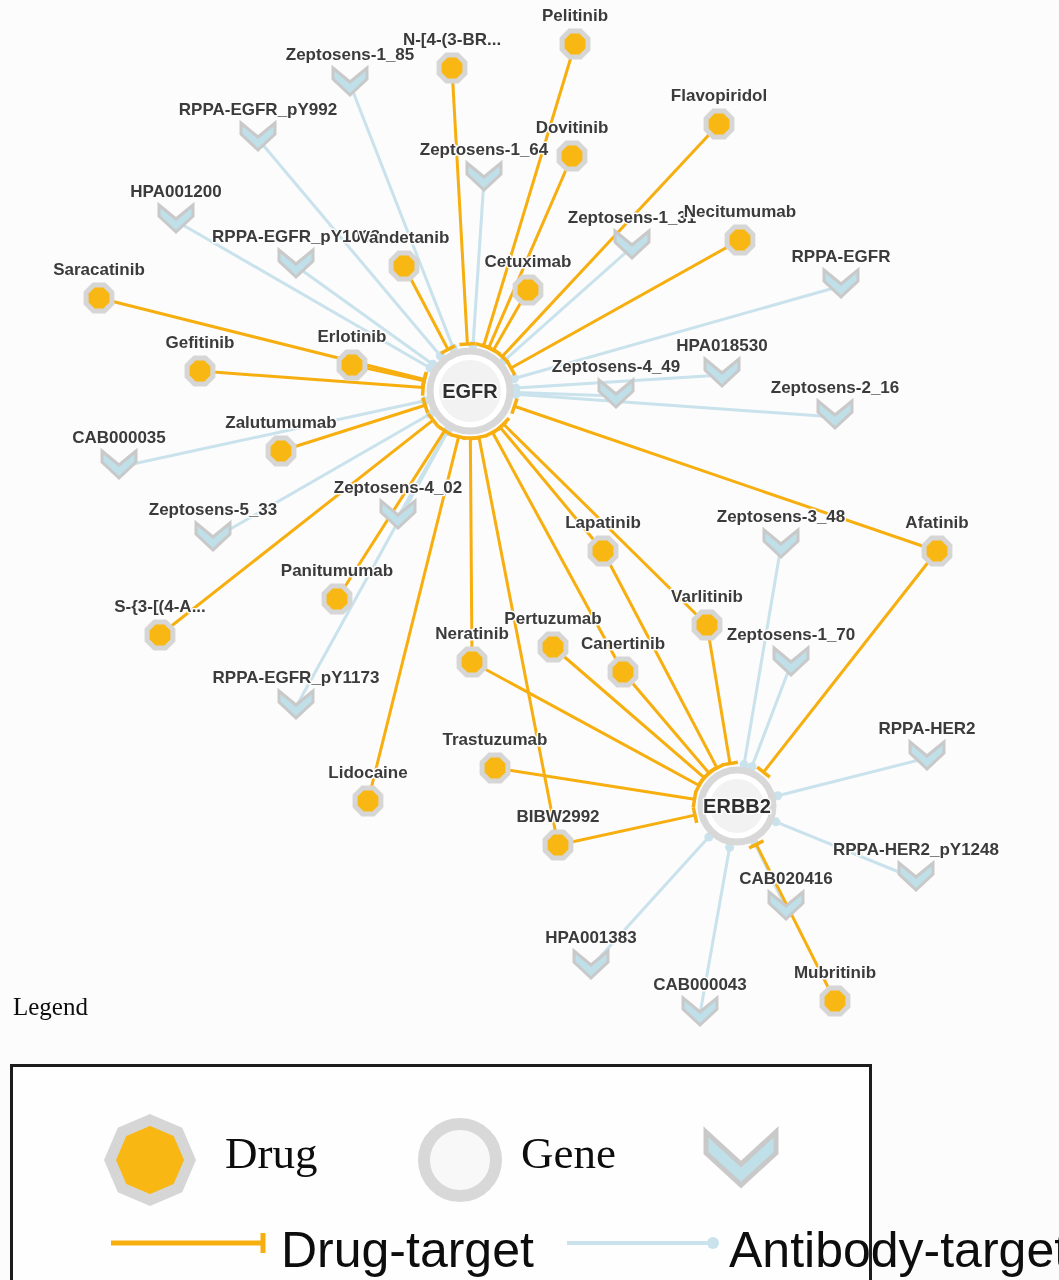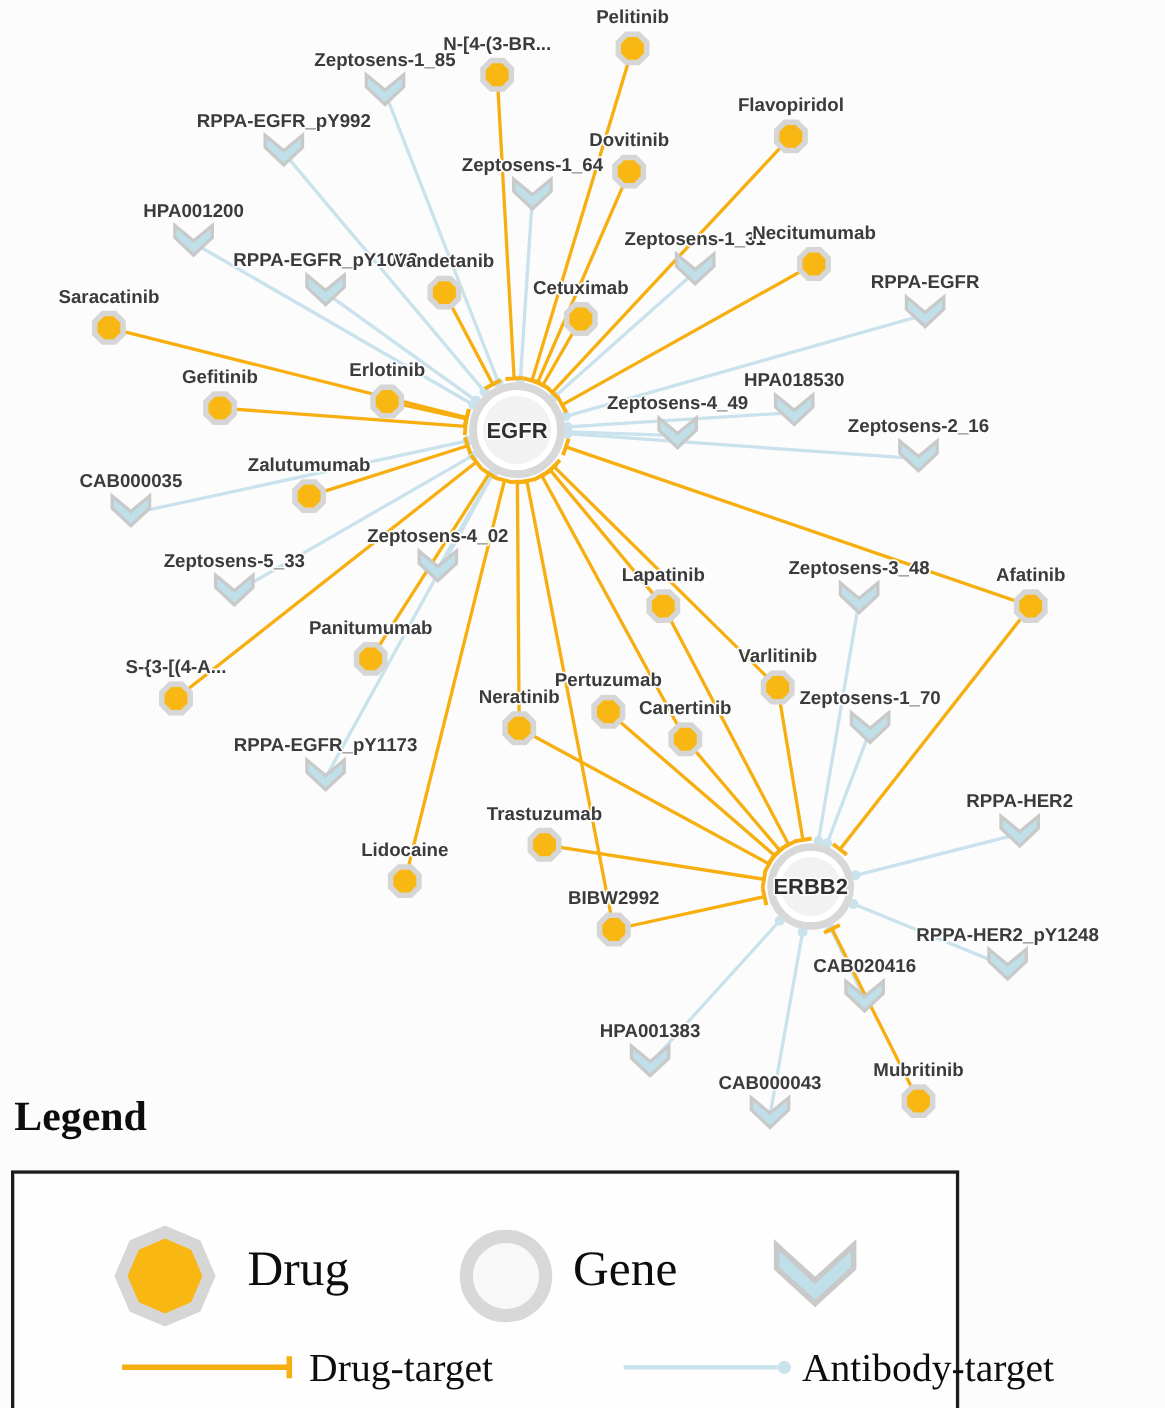--- a/index.html
+++ b/index.html
@@ -5,28 +5,28 @@
   *{margin:0;padding:0;box-sizing:border-box}
   html,body{width:1059px;height:1280px;background:#fcfcfc;overflow:hidden;
     font-family:"Liberation Sans",sans-serif}
   #stage{position:absolute;left:0;top:0;width:1059px;height:1280px}
   #network-svg{position:absolute;left:0;top:0}
   .node-label{font-family:"Liberation Sans",sans-serif;font-size:17px;font-weight:bold;
     fill:#3b3b3b;text-anchor:middle;paint-order:stroke fill;stroke:#fcfcfc;
     stroke-width:3px;stroke-linejoin:round}
   .gene-label{font-size:20px;fill:#2f2f2f}
   .legend-title{position:absolute;left:13px;top:993px;
-    font-family:"Liberation Serif",serif;font-weight:bold;font-size:38px;color:#0d0d0d}
+    font-family:"Liberation Serif",serif;font-weight:normal;font-size:25px;color:#0d0d0d}
   .legend-box{position:absolute;left:10px;top:1064px;width:862px;height:221px;
     border:3px solid #1c1c1c;background:#fefefe}
   .legend-icon{position:absolute}
   .legend-item-label{position:absolute;font-family:"Liberation Serif",serif;
     font-size:45px;color:#0d0d0d;line-height:1;white-space:nowrap}
-  .legend-edge-label{position:absolute;font-family:Liberation Serif, serif;
-    font-size:36px;color:#0d0d0d;line-height:1;white-space:nowrap}
+  .legend-edge-label{position:absolute;font-family:Liberation Sans, sans-serif;
+    font-size:50px;color:#0d0d0d;line-height:1;white-space:nowrap}
 </style>
 </head>
 <body>
 
 <div id="stage">
 
   <svg id="network-svg" width="1059" height="1280" viewBox="0 0 1059 1280">
       <g>
         <line x1="350" y1="84" x2="453.2534168170838" y2="348.1566580237061" stroke="#c9e2ec" stroke-width="3"></line>
         <circle cx="453.2534168170838" cy="348.1566580237061" r="4.5" fill="#c9e2ec"></circle>

